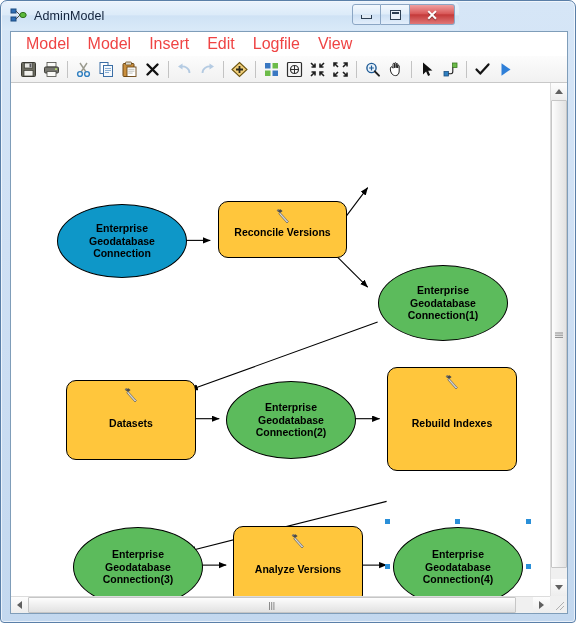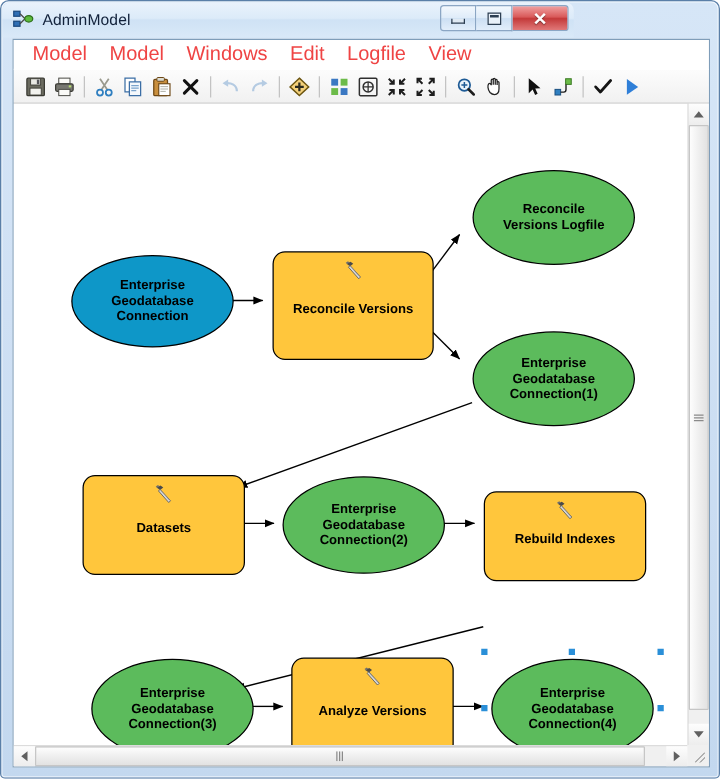--- a/index.html
+++ b/index.html
@@ -311,21 +311,21 @@
           <span class="glyph-close">✕</span>
         </div>
       </div>
     </div>
 
     <div class="client">
 
       <div class="menubar">
         <div class="menu-item">Model</div>
         <div class="menu-item">Model</div>
-        <div class="menu-item">Windows</div>
+        <div class="menu-item">Insert</div>
         <div class="menu-item">Edit</div>
         <div class="menu-item">Logfile</div>
         <div class="menu-item">View</div>
       </div>
 
       <div class="toolbar">
 
         <div class="tb-btn">
           <svg width="17" height="17" viewBox="0 0 17 17">
             <rect x="1.5" y="1.5" width="14" height="14" rx="1" fill="#6b6b60" stroke="#3a3a33"></rect>
@@ -513,35 +513,32 @@
             <path d="M191,484 L216,484"></path>
 
             <path d="M351,484 L377,484"></path>
           </g>
         </svg>
 
         <div class="ellipse-node" style="left:46px; top:121px; width:130px; height:74px; background:#0E97C8;">
           <div class="node-label">Enterprise<br>Geodatabase<br>Connection</div>
         </div>
 
-        <div class="rect-node" style="left:207px; top:118px; width:129px; height:87px; background:#FFC63C;">
+        <div class="rect-node" style="left:207px; top:118px; width:129px; height:57px; background:#FFC63C;">
           <span class="tool-icon">
             <svg width="18" height="18" viewBox="0 0 18 18">
               <path d="M3.2 3.0 L6.4 1.3 L8.6 3.0 L6.1 5.0 Z" fill="#4a4a4a"></path>
               <path d="M2.6 2.2 L4.4 1.0 L5.5 2.0 L3.7 3.2 Z" fill="#6f6f6f"></path>
               <path d="M6.0 4.4 L14.4 13.6 L13.0 15.0 L4.8 5.8 Z" fill="#d9d9d9" stroke="#5a5a5a" stroke-width="0.7"></path>
               <path d="M6.8 5.6 L13.6 13.2" stroke="#9b9b9b" stroke-width="0.6"></path>
             </svg>
           </span>
           <div class="node-label">Reconcile Versions</div>
         </div>
 
-        <div class="ellipse-node" style="left:367px; top:53px; width:130px; height:76px; background:#5CBB5C;">
-          <div class="node-label">Reconcile<br>Versions Logfile</div>
-        </div>
 
         <div class="ellipse-node" style="left:367px; top:182px; width:130px; height:76px; background:#5CBB5C;">
           <div class="node-label">Enterprise<br>Geodatabase<br>Connection(1)</div>
         </div>
 
         <div class="rect-node" style="left:55px; top:297px; width:130px; height:80px; background:#FFC63C;">
           <span class="tool-icon">
             <svg width="18" height="18" viewBox="0 0 18 18">
               <path d="M3.2 3.0 L6.4 1.3 L8.6 3.0 L6.1 5.0 Z" fill="#4a4a4a"></path>
               <path d="M2.6 2.2 L4.4 1.0 L5.5 2.0 L3.7 3.2 Z" fill="#6f6f6f"></path>
@@ -549,21 +546,21 @@
               <path d="M6.8 5.6 L13.6 13.2" stroke="#9b9b9b" stroke-width="0.6"></path>
             </svg>
           </span>
           <div class="node-label">Datasets</div>
         </div>
 
         <div class="ellipse-node" style="left:215px; top:298px; width:130px; height:78px; background:#5CBB5C;">
           <div class="node-label">Enterprise<br>Geodatabase<br>Connection(2)</div>
         </div>
 
-        <div class="rect-node" style="left:376px; top:310px; width:130px; height:72px; background:#FFC63C;">
+        <div class="rect-node" style="left:376px; top:284px; width:130px; height:104px; background:#FFC63C;">
           <span class="tool-icon">
             <svg width="18" height="18" viewBox="0 0 18 18">
               <path d="M3.2 3.0 L6.4 1.3 L8.6 3.0 L6.1 5.0 Z" fill="#4a4a4a"></path>
               <path d="M2.6 2.2 L4.4 1.0 L5.5 2.0 L3.7 3.2 Z" fill="#6f6f6f"></path>
               <path d="M6.0 4.4 L14.4 13.6 L13.0 15.0 L4.8 5.8 Z" fill="#d9d9d9" stroke="#5a5a5a" stroke-width="0.7"></path>
               <path d="M6.8 5.6 L13.6 13.2" stroke="#9b9b9b" stroke-width="0.6"></path>
             </svg>
           </span>
           <div class="node-label">Rebuild Indexes</div>
         </div>

